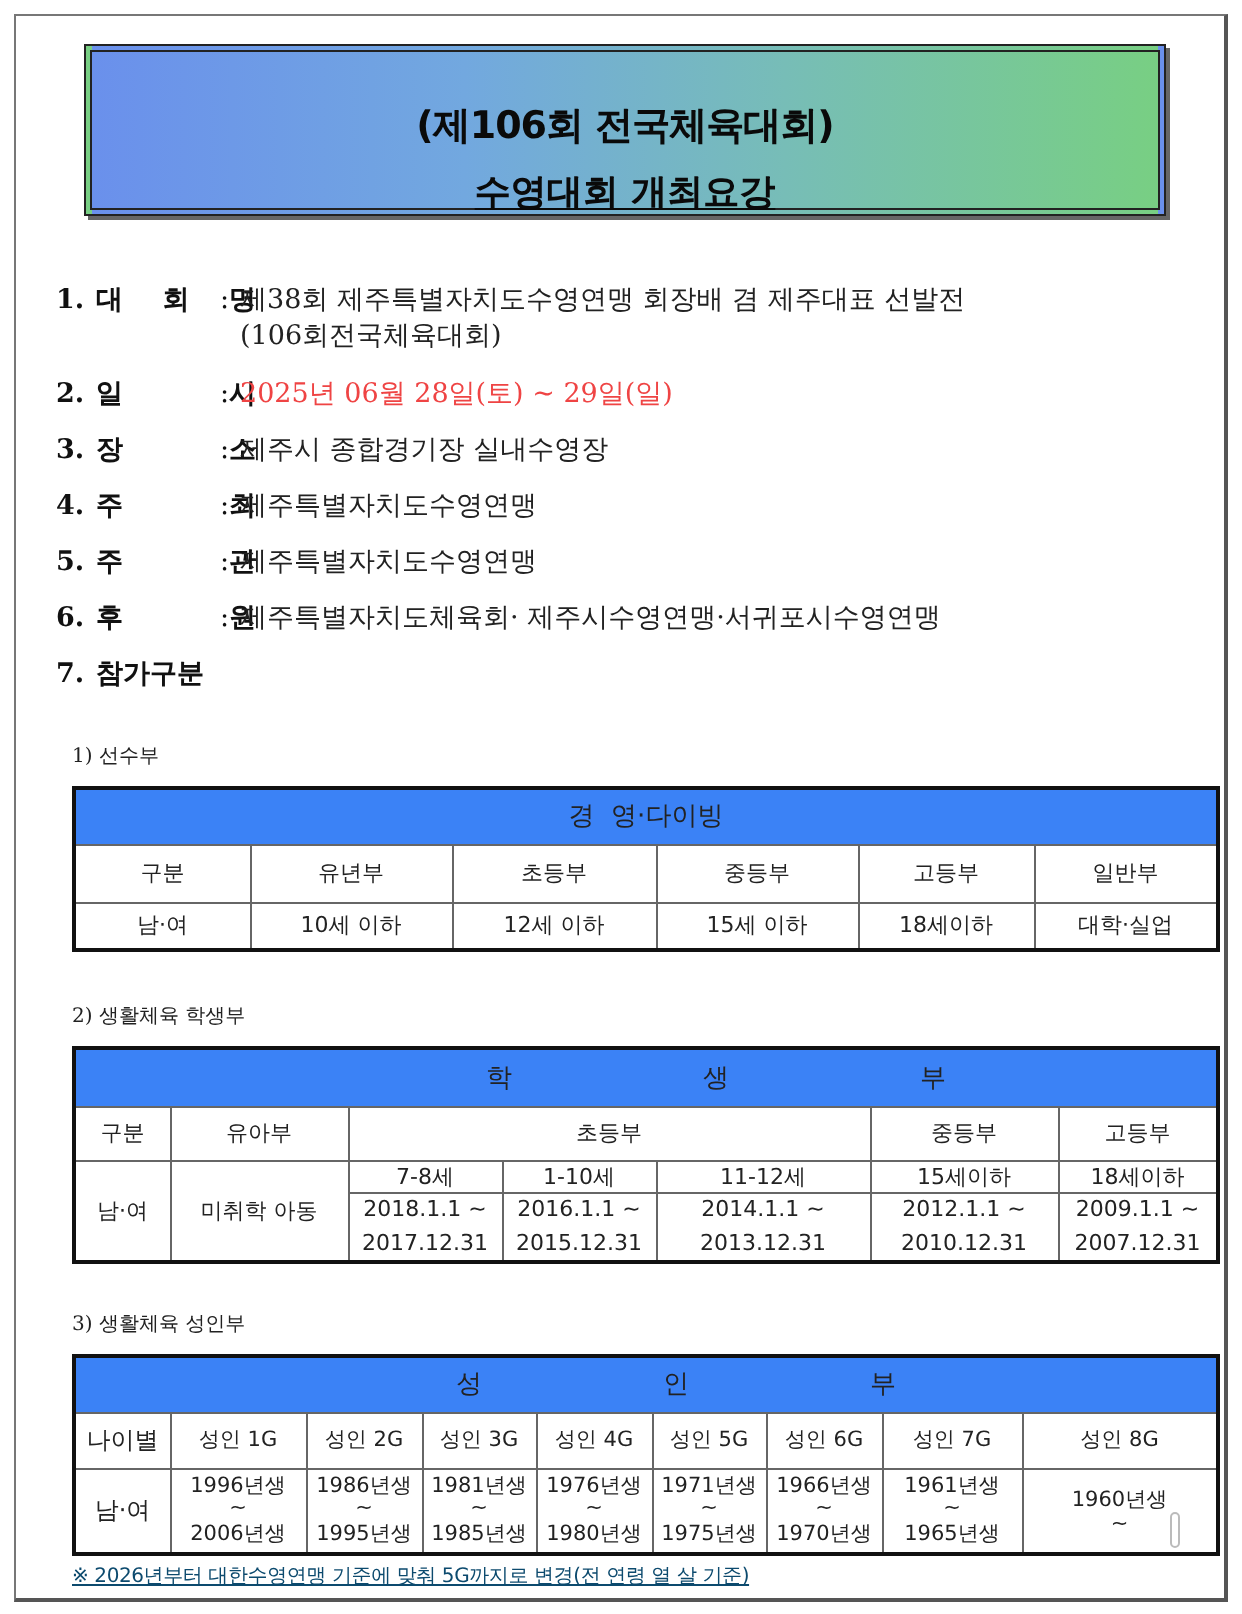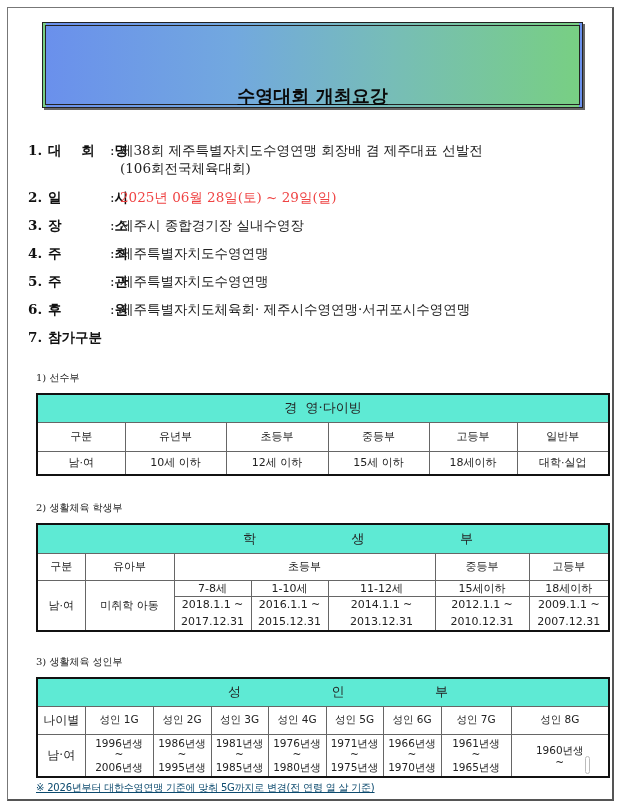--- a/index.html
+++ b/index.html
@@ -34,34 +34,35 @@
 
   .sub-head { position: absolute; left: 36px; font-family: "DejaVu Serif", serif; font-size: 10px; color: #222; }
 
   table.grid {
     position: absolute; left: 36px; width: 572px; border-collapse: collapse;
     font-family: "DejaVu Sans", sans-serif; font-size: 11px; color: #222;
     border: 2px solid #111;
     table-layout: fixed;
   }
   table.grid td { border: 1px solid #666; text-align: center; vertical-align: middle; padding: 0; white-space: nowrap; }
-  table.grid tr.head td { background: #5eead4; font-size: 13px; border-bottom: 1px solid #666; }
+  table.grid tr.head td { background: #3b82f6; font-size: 13px; border-bottom: 1px solid #666; }
   .multi { line-height: 16px; }
   .date-top { display: block; height: 16px; line-height: 16px; border-bottom: 1px solid #888; }
   .date-bot { display: block; height: 17px; line-height: 17px; }
 
   .note { position: absolute; left: 36px; top: 781px; color: #0c4a6e; font-family: "DejaVu Sans", sans-serif; font-size: 10px; white-space: nowrap; letter-spacing: -0.2px; text-decoration: underline; }
   .clip-icon { position: absolute; left: 585px; top: 756px; width: 5px; height: 18px; border: 1px solid #bbb; border-radius: 3px; }
 </style>
 </head>
 <body>
 
 <div class="page-border"></div>
 
 <div class="title-box">
+  <div class="t2">(제106회 전국체육대회)</div>
   <div class="t3">수영대회 개최요강</div>
 </div>
 
 <div class="info-list">
   <div class="info-row" style="top:0px;">
     <span class="info-num">1.</span>
     <span class="info-label">
       <span>대</span>
       <span>회</span>
       <span>명</span>

